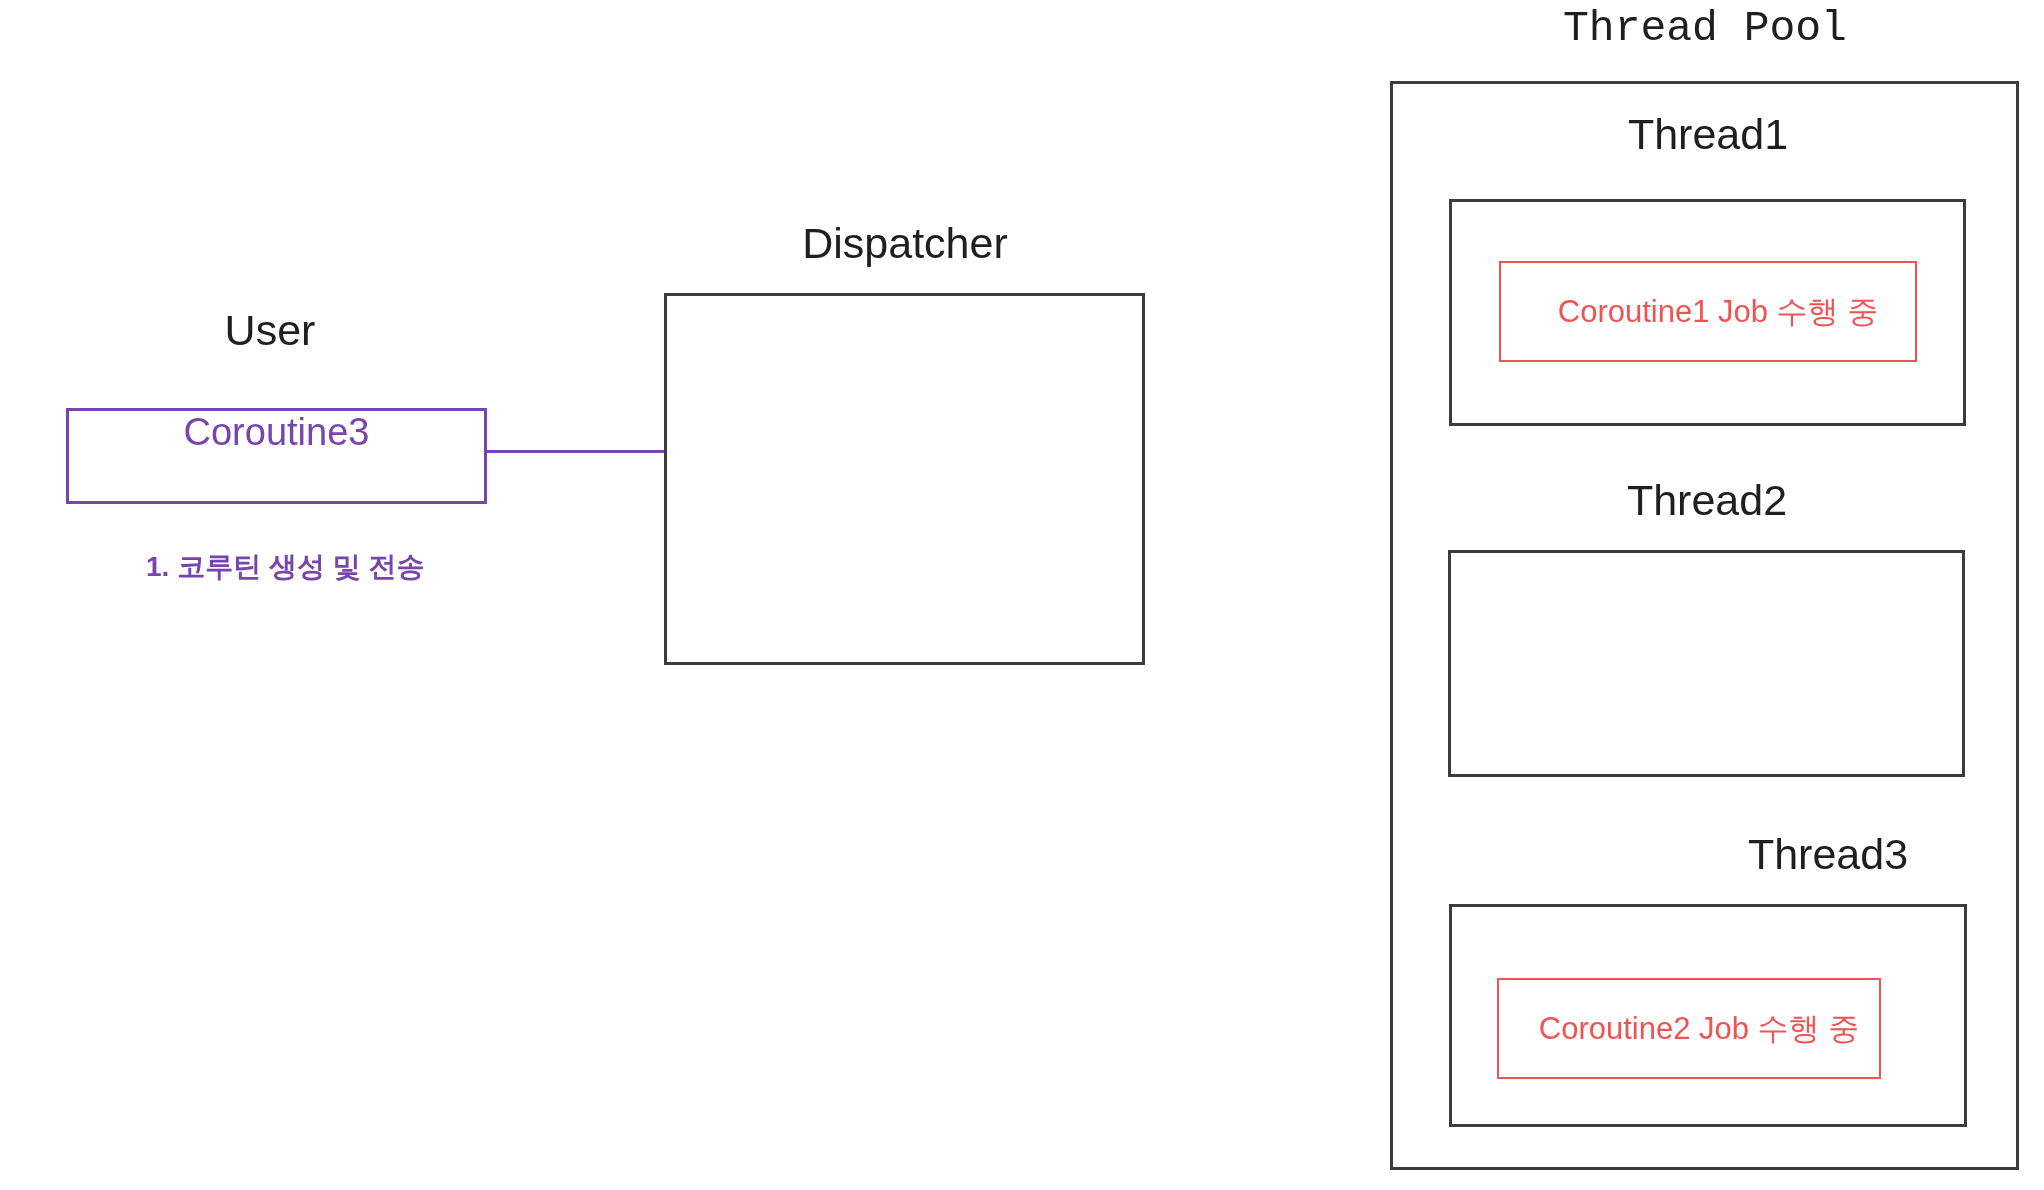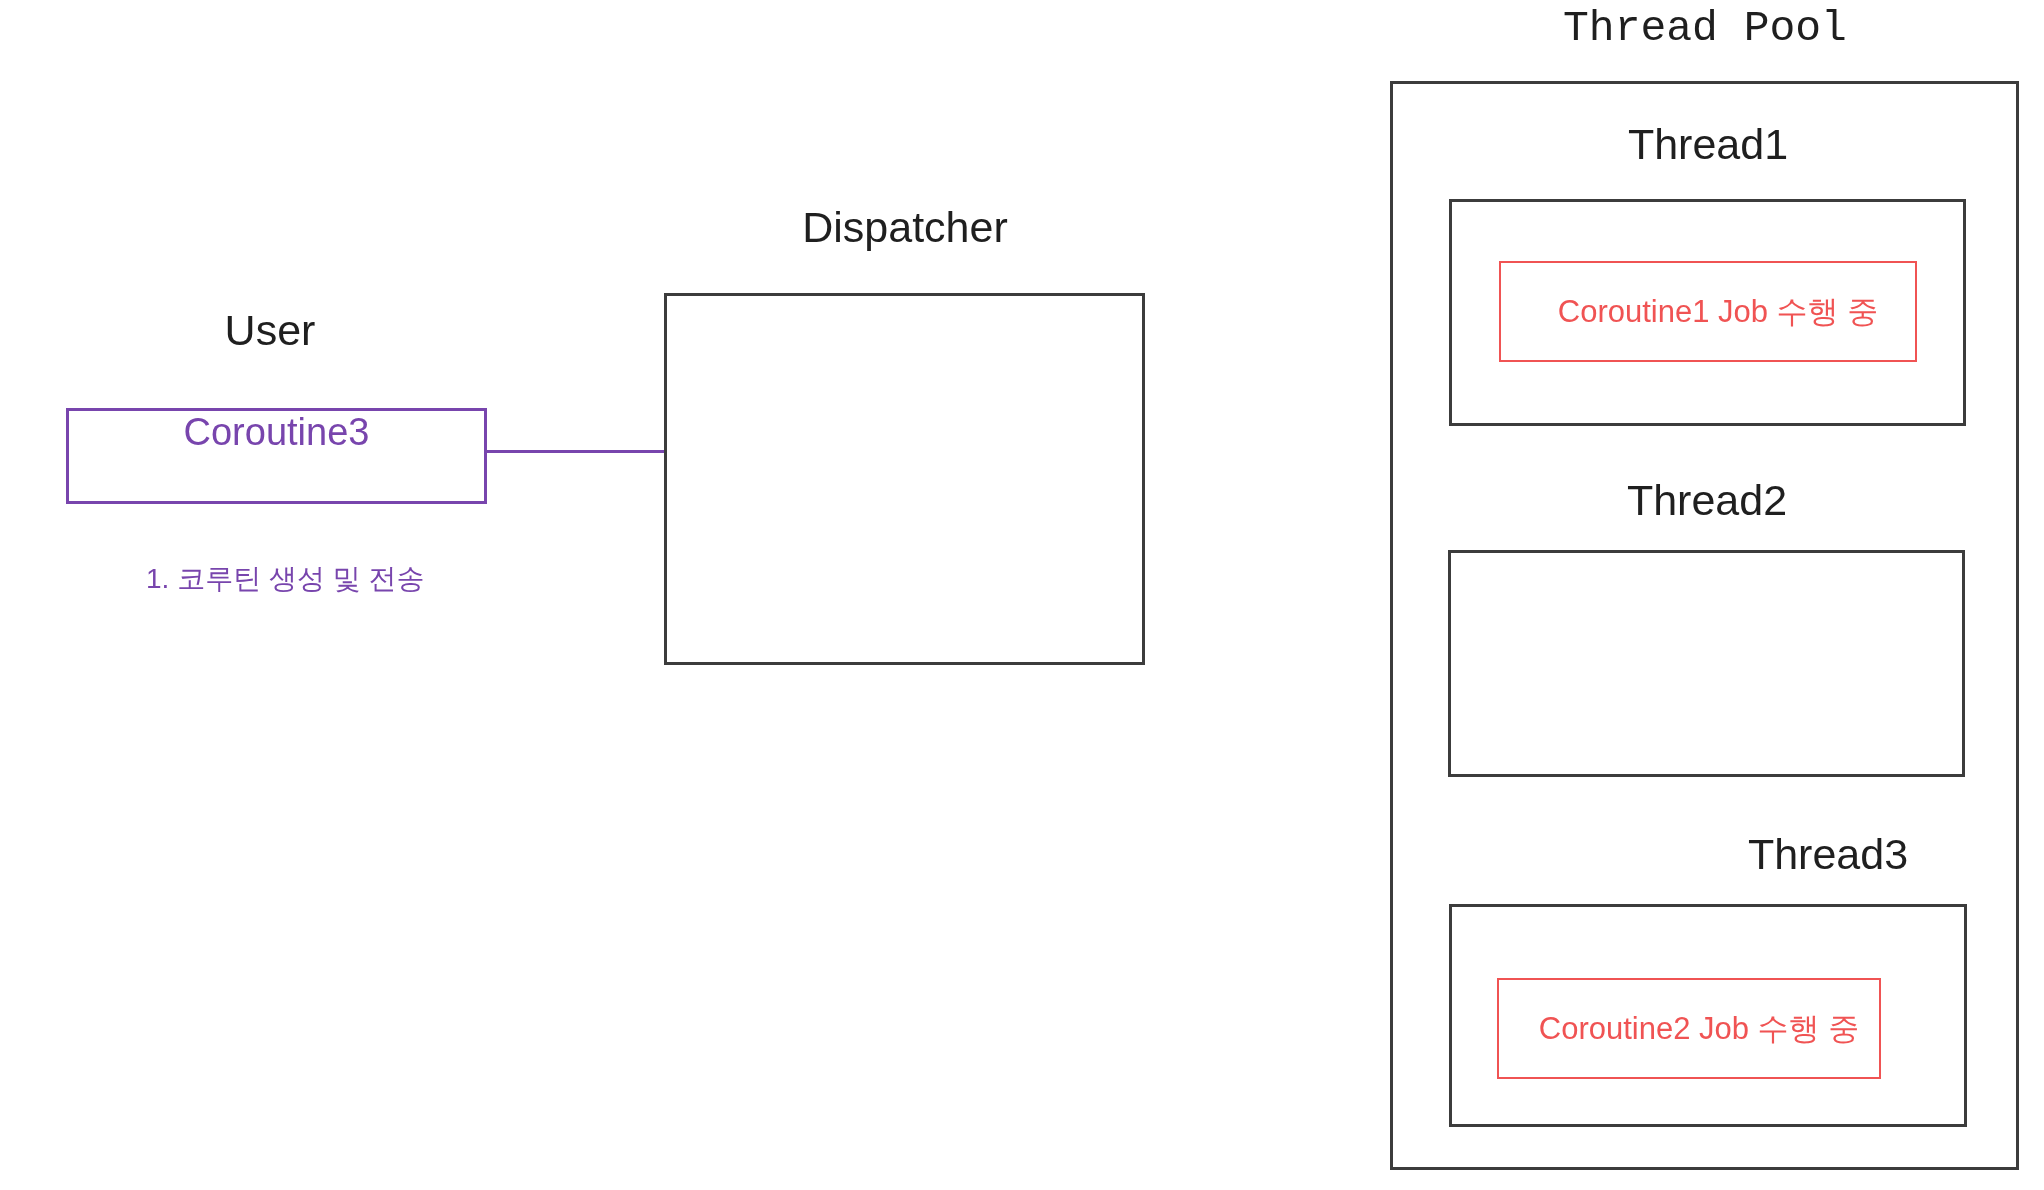--- a/index.html
+++ b/index.html
@@ -35,23 +35,22 @@
   }
   .purple-box-label {
     color: var(--purple, #7845ad);
     font-size: 38px;
     white-space: nowrap;
   }
   .note {
     position: absolute;
     color: var(--purple, #7845ad);
     font-size: 28px;
-    font-weight: 400;
+    font-weight: 700;
     white-space: nowrap;
-    margin-top: 12px;
   }
   .arrow-line {
     position: absolute;
     left: 487px;
     top: 450px;
     width: 213px;
     height: 2.5px;
     background: var(--purple, #7845ad);
   }
   .arrow-head {
@@ -88,29 +87,29 @@
 
   <div class="purple-box" style="left:66px; top:408px; width:421px; height:96px;">
     <span class="purple-box-label">Coroutine3</span>
   </div>
 
   <div class="note" style="left:146px; top:548px;">1. 코루틴 생성 및 전송</div>
 
   <div class="arrow-line"></div>
   <div class="arrow-head"></div>
 
-  <div class="title" style="left:905px; top:203px;">Dispatcher</div>
+  <div class="title" style="left:905px; top:219px;">Dispatcher</div>
 
   <div class="box" style="left:664px; top:293px; width:481px; height:372px;"></div>
 
   <div class="title" style="left:1705px; top:4px;font-family:Liberation Mono, monospace;">Thread Pool</div>
 
   <div class="box" style="left:1390px; top:81px; width:629px; height:1089px;"></div>
 
-  <div class="title" style="left:1708px; top:120px;text-align:center;">Thread1</div>
+  <div class="title" style="left:1708px; top:110px;text-align:center;">Thread1</div>
 
   <div class="box" style="left:1449px; top:199px; width:517px; height:227px;">
     <div class="job-box" style="left:47px; top:59px; width:418px; height:101px;">
       <span class="job-label">Coroutine1 Job 수행 중</span>
     </div>
   </div>
 
   <div class="title" style="left:1707px; top:476px;">Thread2</div>
 
   <div class="box" style="left:1448px; top:550px; width:517px; height:227px;"></div>

